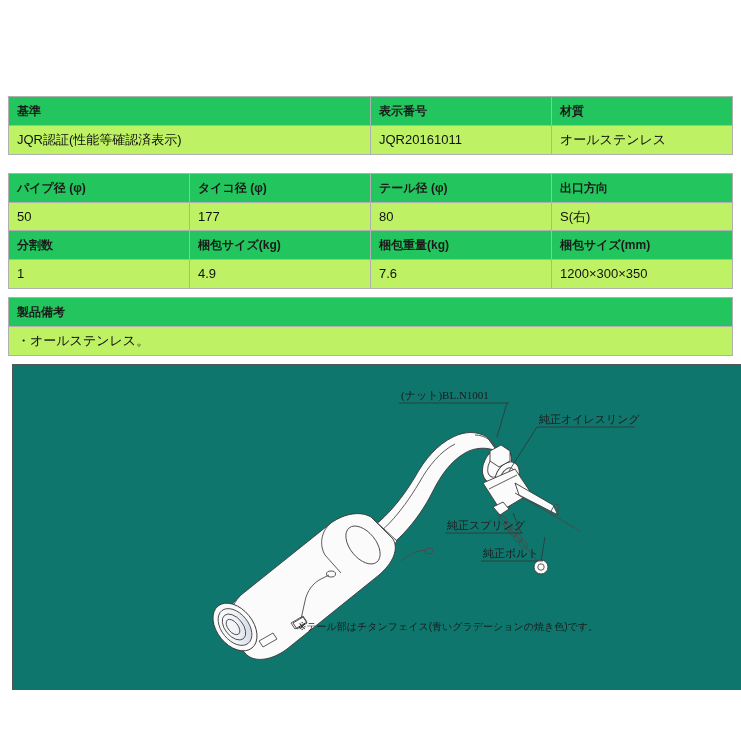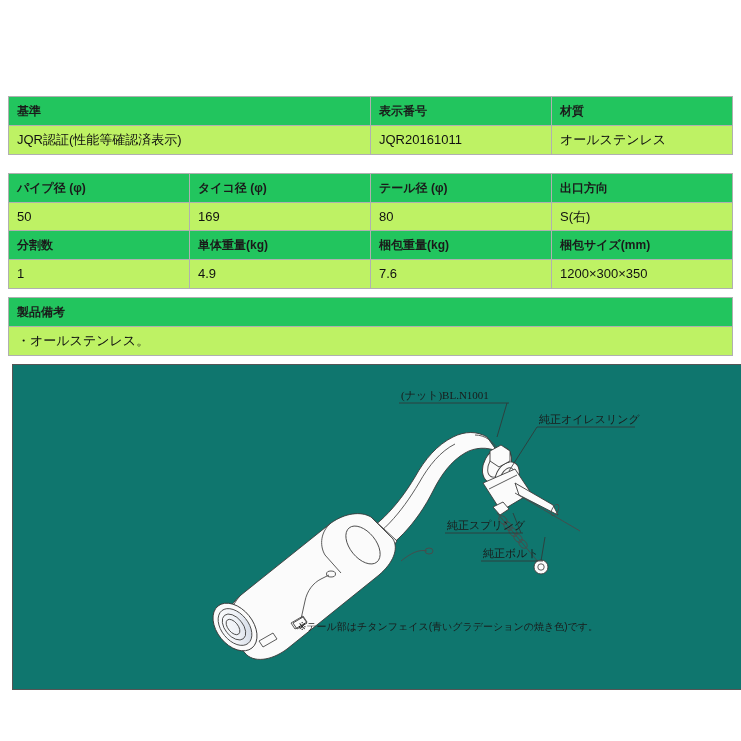--- a/index.html
+++ b/index.html
@@ -167,37 +167,37 @@
         <tr>
           <th>パイプ径 (φ)</th>
           <th>タイコ径 (φ)</th>
           <th>テール径 (φ)</th>
           <th>出口方向</th>
         </tr>
       </thead>
       <tbody>
         <tr>
           <td>50</td>
-          <td>169</td>
+          <td>177</td>
           <td>80</td>
           <td>S(右)</td>
         </tr>
       </tbody>
     </table>
   <table class="spec-table" id="table-weights">
       <colgroup>
         <col style="width: 25%;">
         <col style="width: 25%;">
         <col style="width: 25%;">
         <col style="width: 25%;">
       </colgroup>
       <thead>
         <tr>
           <th>分割数</th>
-          <th>単体重量(kg)</th>
+          <th>梱包サイズ(kg)</th>
           <th>梱包重量(kg)</th>
           <th>梱包サイズ(mm)</th>
         </tr>
       </thead>
       <tbody>
         <tr>
           <td>1</td>
           <td>4.9</td>
           <td>7.6</td>
           <td>1200×300×350</td>

